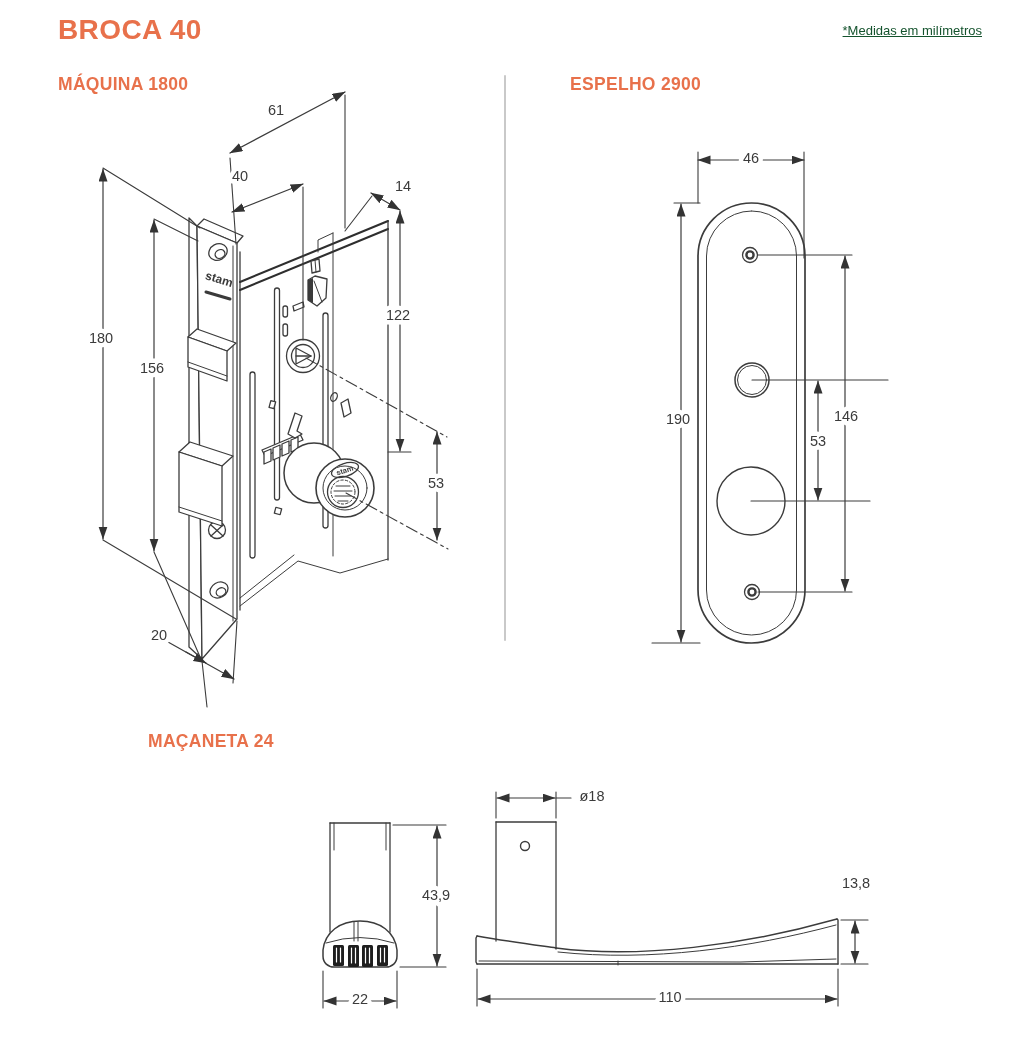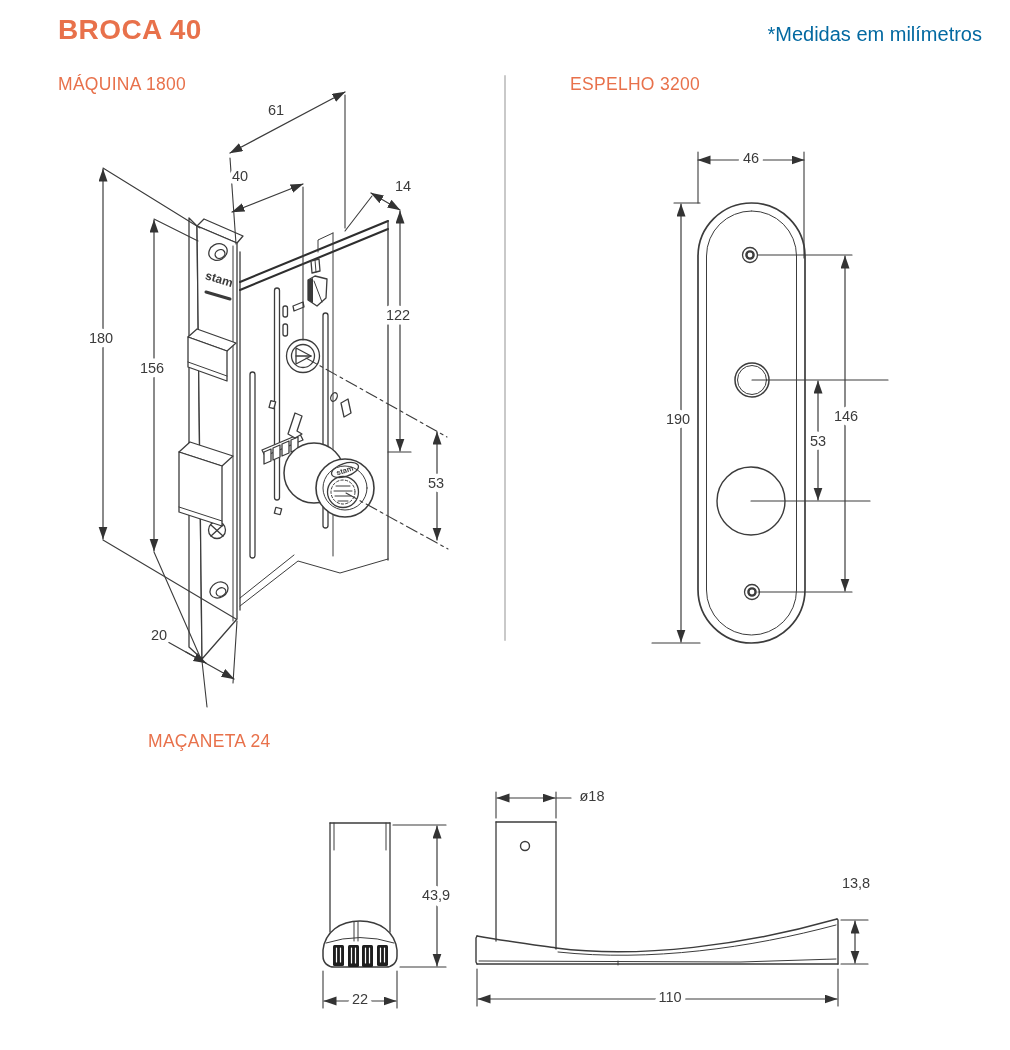--- a/index.html
+++ b/index.html
@@ -1,20 +1,20 @@
 <!DOCTYPE html>
 <html><head>
 <meta charset="utf-8">
 <style>
   html,body{margin:0;padding:0;background:#fff;}
   #canvas{position:relative;width:1010px;height:1050px;background:#fff;overflow:hidden;
           font-family:"Liberation Sans",sans-serif;border-radius:31px;}
   .h1{position:absolute;font-weight:800;font-size:28px;letter-spacing:.4px;color:#e8714b;}
-  .h2{position:absolute;font-weight:400;font-size:17.5px;letter-spacing:.3px;color:#e8714b;}
-  .note{position:absolute;font-size:20px;color:#0369a1;}
+  .h2{position:absolute;font-weight:700;font-size:17.5px;letter-spacing:.3px;color:#e8714b;}
+  .note{position:absolute;font-size:13px;color:#14532d;text-decoration:underline;}
   svg{position:absolute;left:0;top:0;}
   svg *{vector-effect:none;}
   .ln, path, line, rect, circle, ellipse, polyline{fill:none;stroke:#3c3c3c;stroke-width:1.3;
         stroke-linecap:round;stroke-linejoin:round;}
   .wht{fill:#ffffff;}
   .bold{stroke-width:2.1;stroke:#2e2e2e;}
   .thin{stroke-width:1;}
   .blk{fill:#1f1f1f;stroke:none;}
   .band{fill:#3a3a3a;stroke:none;}
   .dash{stroke-dasharray:12 4 3 4;stroke-width:1.1;}
@@ -29,21 +29,21 @@
   .divider{stroke:#c9c9c9;stroke-width:2;}
 </style>
 </head>
 <body>
 
 <div id="canvas">
 
   <div class="h1" style="left:58px;top:14px;">BROCA 40</div>
   <div class="note" style="right:28px;top:23px;">*Medidas em milímetros</div>
   <div class="h2" style="left:58px;top:74px;">MÁQUINA 1800</div>
-  <div class="h2" style="left:570px;top:74px;">ESPELHO 3200</div>
+  <div class="h2" style="left:570px;top:74px;">ESPELHO 2900</div>
   <div class="h2" style="left:148px;top:731px;">MAÇANETA 24</div>
 
   <svg width="1010" height="1050" viewBox="0 0 1010 1050">
     <defs>
       <marker id="ah" markerWidth="14" markerHeight="10" refX="12.5" refY="4.5" orient="auto-start-reverse" markerUnits="userSpaceOnUse">
         <path d="M0,0 L13,4.5 L0,9 Z" style="fill:#333;stroke:none"></path>
       </marker>
     </defs>
 
     <line class="divider" x1="505" y1="76" x2="505" y2="640"></line>

